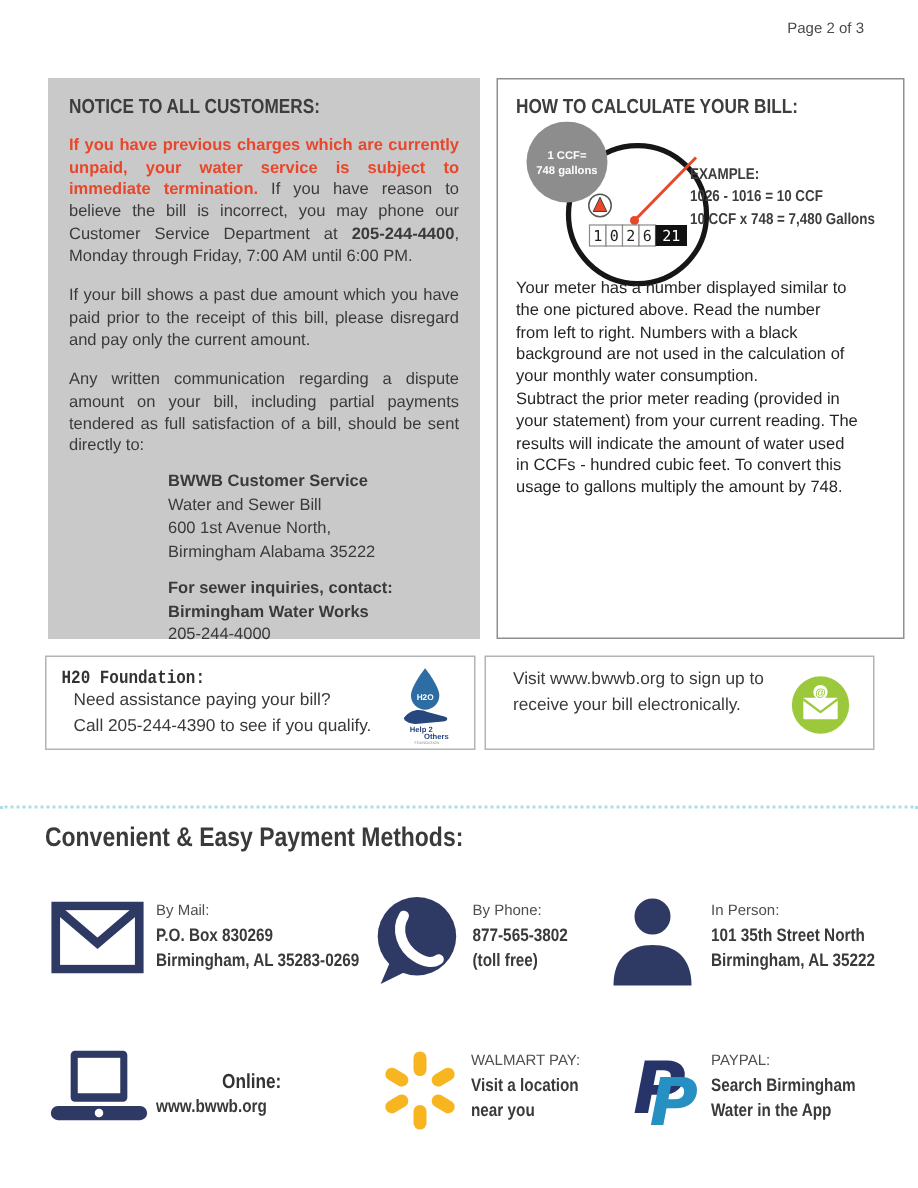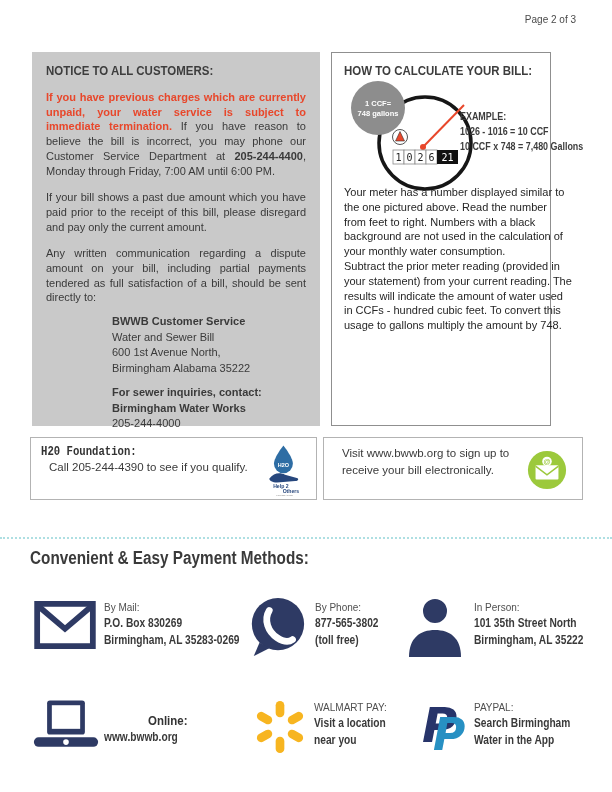--- a/index.html
+++ b/index.html
@@ -14,21 +14,21 @@
   
   .notice-box { position:absolute; left:32px; top:52px; width:288px; height:374px; background:#c9c9c9; padding:11px 14px; }
   .notice-title { font-size:13.5px; color:#3d3d3d; margin-bottom:5px; }
   .notice-box p { font-size:11px; line-height:14.7px; text-align:justify; color:#3a3a3a;margin-top:12px; }
   .red-text { color:#e8472b; }
   .bold { font-weight:bold; }
   .addr-block { margin:9px 0 0 48px; font-size:11px; line-height:15.5px; }
   .addr-block .line { display:block;padding-left:18px; }
 
   
-  .calc-box { position:absolute; left:331px; top:52px; width:220px; height:374px; border:1px solid #8f8f8f; background:#fff; padding:10px 12px; }
+  .calc-box { position:absolute; left:331px; top:52px; width:272px; height:374px; border:1px solid #8f8f8f; background:#fff; padding:10px 12px; }
   .calc-title { font-size:13.5px; color:#3d3d3d; }
   .meter-svg { position:absolute; left:8px; top:28px; }
   .example { position:absolute; left:128px; top:56px; }
   .example .ex-line { font-size:10.5px; line-height:15px; color:#3d3d3d; }
   .calc-text { position:absolute; left:12px; top:132px; width:228px; font-size:11px; line-height:14.8px; color:#262626; }
 
   
   .h2o-box { position:absolute; left:30px; top:437px; width:287px; height:63px; border:1px solid #b3b3b3; padding:7px 10px; background:#fff; }
   .green-box { position:absolute; left:323px; top:437px; width:260px; height:63px; border:1px solid #b3b3b3; padding:7px 10px; background:#fff; }
   .mini-title { font-size:12.5px; color:#333;font-family:Liberation Mono, monospace; }
@@ -102,27 +102,28 @@
       </g>
     </svg>
 
     <div class="example">
       <div class="ex-line"><span class="cond">EXAMPLE:</span></div>
       <div class="ex-line"><span class="cond">1026 - 1016 = 10 CCF</span></div>
       <div class="ex-line"><span class="cond">10 CCF x 748 = 7,480 Gallons</span></div>
     </div>
 
     <div class="calc-text">
-      <p>Your meter has a number displayed similar to the one pictured above. Read the number from feet to right. Numbers with a black background are not used in the calculation of your monthly water consumption.</p>
+      <p>Your meter has a number displayed similar to the one pictured above. Read the number from left to right. Numbers with a black background are not used in the calculation of your monthly water consumption.</p>
       <p>Subtract the prior meter reading (provided in your statement) from your current reading. The results will indicate the amount of water used in CCFs - hundred cubic feet. To convert this usage to gallons multiply the amount by 748.</p>
     </div>
   </div>
 
   <div class="h2o-box">
     <div class="mini-title"><span class="cond">H20 Foundation:</span></div>
+    <div class="mini-line">Need assistance paying your bill?</div>
     <div class="mini-line">Call 205-244-4390 to see if you qualify.</div>
     <svg class="h2o-logo" width="46" height="52" viewBox="0 0 46 66">
       <path d="M21 2 C21 2 9 17 9 25 a12 12 0 0 0 24 0 C33 17 21 2 21 2 Z" fill="#2e6da4"></path>
       <text x="21" y="29" text-anchor="middle" fill="#ffffff" font-size="7" font-weight="bold">H2O</text>
       <path d="M3 44 C9 36 17 36 23 39 L38 43 C41 44 40 47 36 47 L13 49 C7 49 3 46 3 44 Z" fill="#27477d"></path>
       <text x="8" y="56" fill="#27477d" font-size="6.5" font-weight="bold">Help 2</text>
       <text x="20" y="62" fill="#27477d" font-size="6.5" font-weight="bold">Others</text>
       <text x="12" y="66" fill="#8a8a8a" font-size="3.2">FOUNDATION</text>
     </svg>
   </div>

